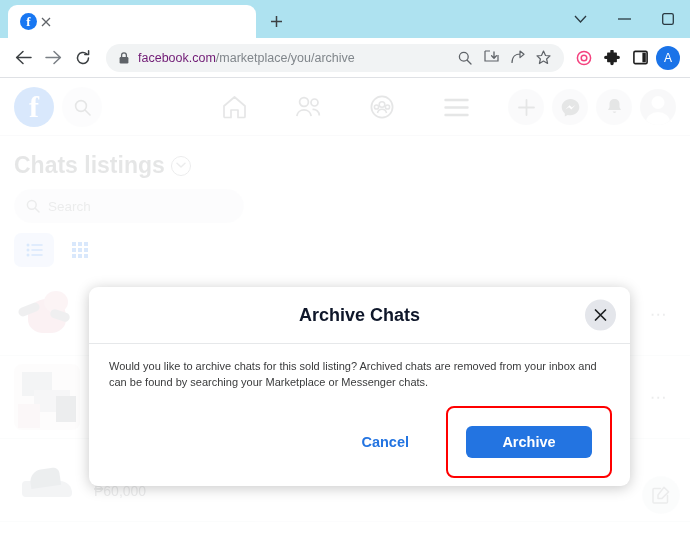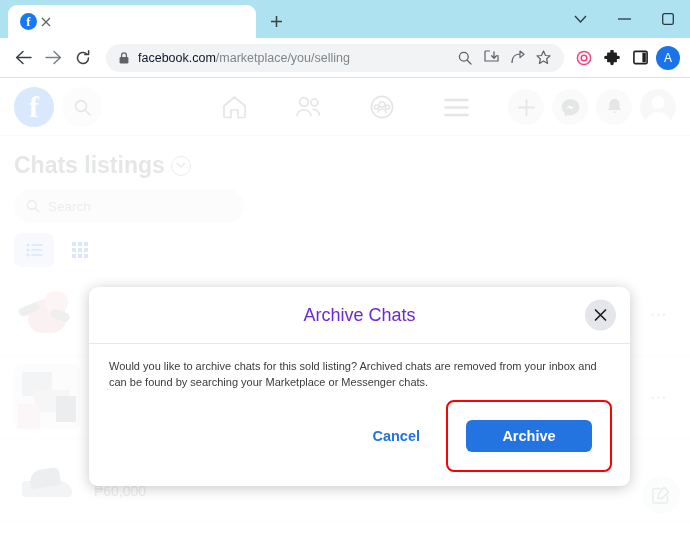--- a/index.html
+++ b/index.html
@@ -69,21 +69,21 @@
     flex: 1 1 auto; height: 28px; background: #f1f3f4;
     border-radius: 14px; margin: 0 6px 0 8px;
     display: flex; align-items: center; padding: 0 8px;
     position: relative;
   }
   .lock { width: 20px; display:flex; align-items:center; justify-content:center; }
   .urltext {
     font-size: 12.5px; margin-left: 4px; white-space: nowrap;
     overflow: hidden; color: #80868b;
   }
-  .urltext b { color: #0f172a; font-weight: 400; }
+  .urltext b { color: #701a75; font-weight: 400; }
   .omni-icons { display: flex; align-items: center; margin-left: auto; }
   .omni-icons .oi {
     width: 26px; height: 26px; display: flex;
     align-items: center; justify-content: center; color: #5f6368;
   }
   .ext-icons { display: flex; align-items: center; }
   .ext-icons .ei {
     width: 28px; height: 28px; display: flex;
     align-items: center; justify-content: center;
   }
@@ -249,36 +249,36 @@
     background: #ffffff; border-radius: 9px;
     box-shadow: 0 2px 14px rgba(0,0,0,0.22);
     overflow: hidden; z-index: 50;
   }
   .modal-head {
     height: 57px; position: relative;
     display: flex; align-items: center; justify-content: center;
     border-bottom: 1px solid #e6e8ea;
   }
   .modal-title {
-    font-size: 18px; font-weight: 400; color: #6d28d9;
+    font-size: 18px; font-weight: 700; color: #0f172a;
   }
   .modal-close {
     position: absolute; right: 14px; top: 50%;
     transform: translateY(-50%);
     width: 31px; height: 31px; border-radius: 50%;
     background: #e4e6eb; color: #1c1e21;
     display: flex; align-items: center; justify-content: center;
   }
   .modal-body {
     padding: 15px 16px 0 20px;
     font-size: 11px; line-height: 1.45; color: #3a3b3c;
   }
   .modal-actions {
-    position: absolute; right: 18px; bottom: 14px;
-    display: flex; align-items: center; gap: 14px;
+    position: absolute; right: 18px; bottom: 8px;
+    display: flex; align-items: center; gap: 25px;
   }
   .btn-cancel {
     font-size: 14.5px; color: #2374E1; font-weight: 600;
     padding: 8px 12px; border-radius: 6px; background: transparent;
     border: none; font-family: inherit;
   }
   .btn-archive-wrap {
     border: 2px solid #FF0000; border-radius: 8px; padding: 18px;
   }
   .btn-archive {
@@ -344,21 +344,21 @@
         </svg>
     </div>
 
     <div class="omnibox">
       <span class="lock">
         <svg width="10" height="12" viewBox="0 0 10 12">
             <rect x="0.6" y="5" width="8.8" height="6.5" rx="1.2" fill="#5f6368"></rect>
             <path d="M2.6 5 V3.2 A2.4 2.4 0 0 1 7.4 3.2 V5" stroke="#5f6368" stroke-width="1.3" fill="none"></path>
           </svg>
       </span>
-      <span class="urltext"><b>facebook.com</b><span>/marketplace/you/selling</span></span>
+      <span class="urltext"><b>facebook.com</b><span>/marketplace/you/archive</span></span>
       <span class="omni-icons">
         <span class="oi">
           <svg width="14" height="14" viewBox="0 0 14 14">
               <circle cx="5.8" cy="5.8" r="4.4" stroke="#5f6368" stroke-width="1.3" fill="none"></circle>
               <path d="M9.2 9.2 L13 13" stroke="#5f6368" stroke-width="1.3" stroke-linecap="round"></path>
             </svg>
         </span>
         <span class="oi">
           <svg width="15" height="15" viewBox="0 0 15 15">
               <path d="M1 1 H6 M1 1 V11 H14 V5" stroke="#5f6368" stroke-width="1.2" fill="none"></path>

